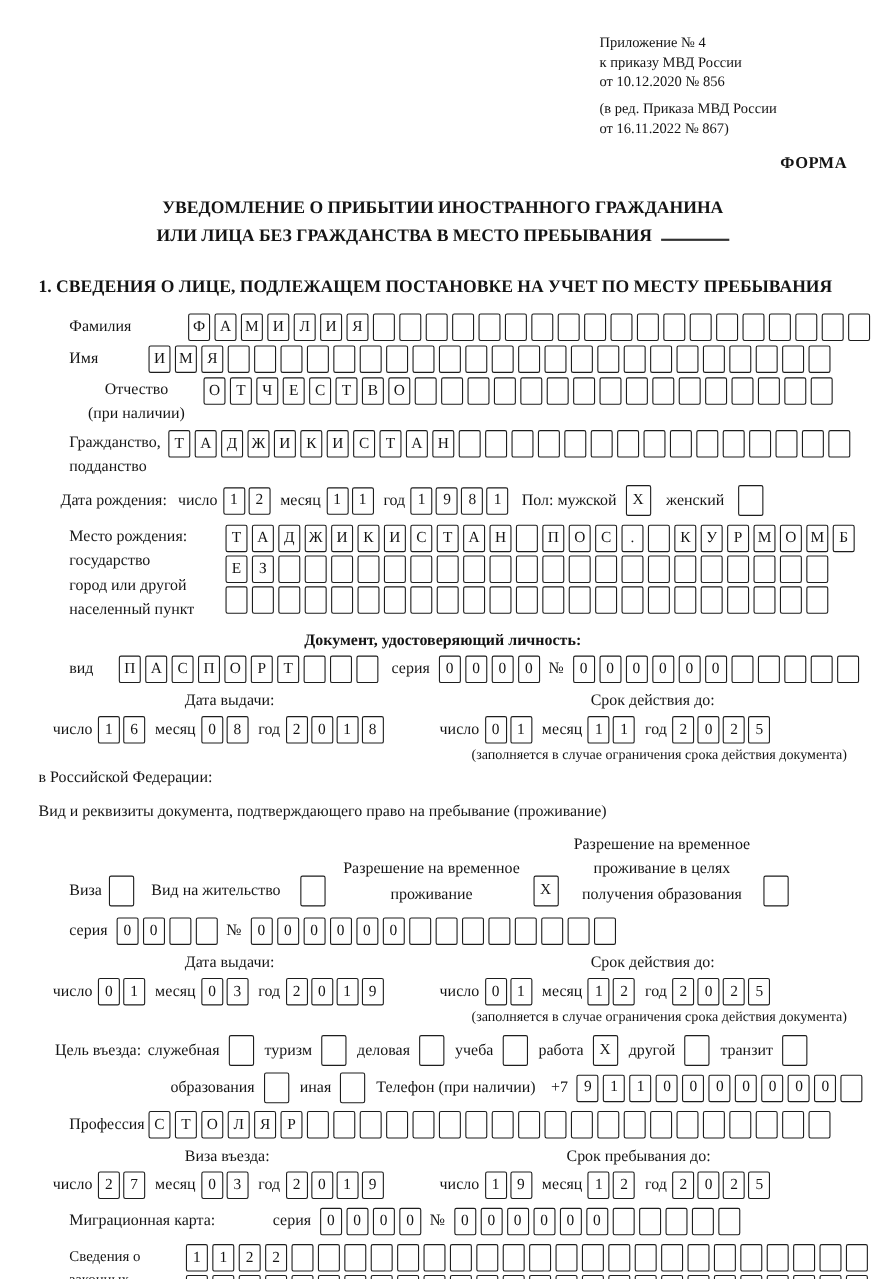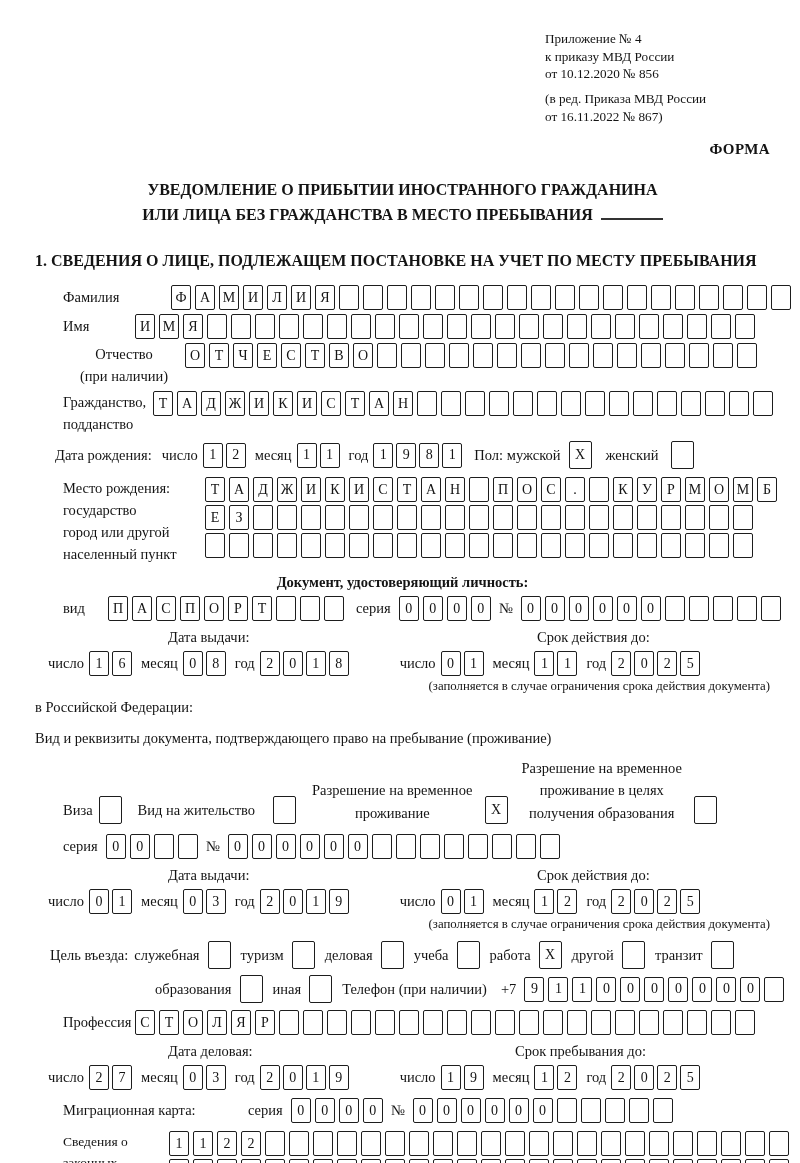--- a/index.html
+++ b/index.html
@@ -571,21 +571,21 @@
         <span class="cell"></span>
         <span class="cell"></span>
         <span class="cell"></span>
         <span class="cell"></span>
         <span class="cell"></span>
         <span class="cell"></span>
       </span>
   </div>
 
   <div class="dateheads">
-    <span class="dh-left">Дата деловая:</span>
+    <span class="dh-left">Виза въезда:</span>
     <span class="dh-right2">Срок пребывания до:</span>
   </div>
   <div class="daterow">
     <span class="dategroup">
         <span class="dg-label">число</span>
         <span class="dg-cells">
           <span class="cell">2</span>
           <span class="cell">7</span>
         </span>
         <span class="dg-label">месяц</span>

